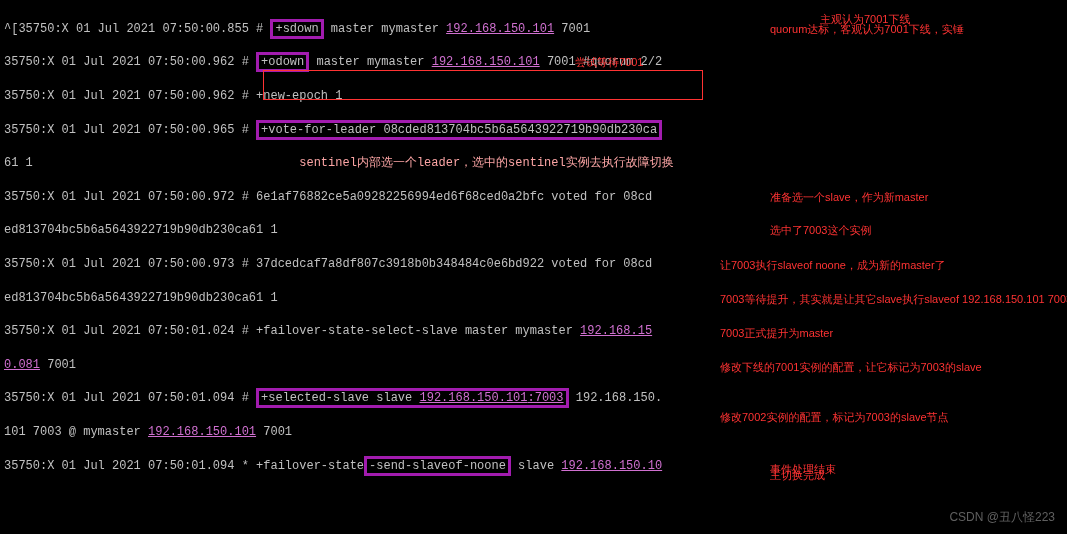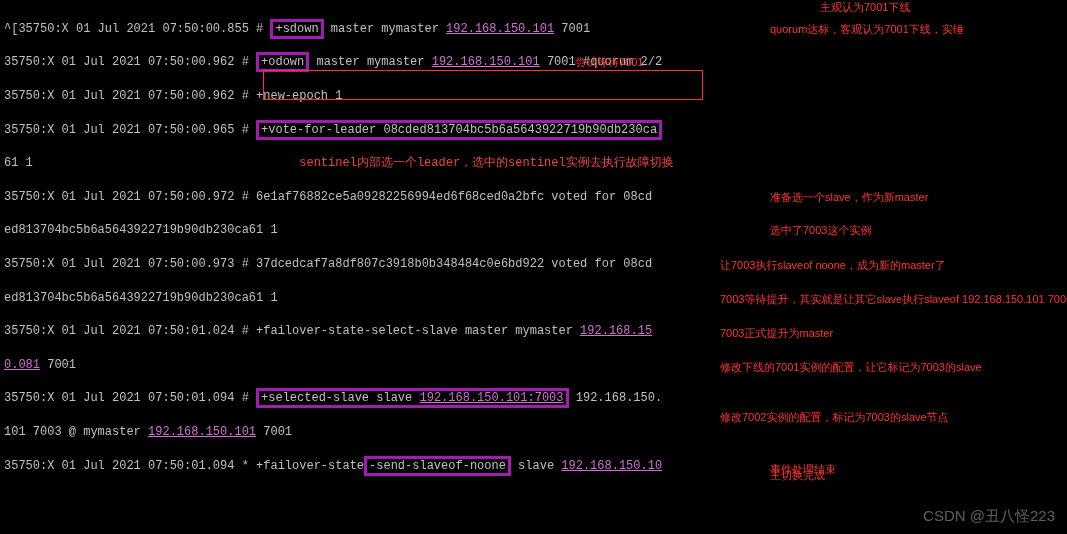--- a/index.html
+++ b/index.html
@@ -11,36 +11,36 @@
       padding: 4px;
       width: 1067px;
       height: 534px;
       overflow: hidden;
       position: relative;
       line-height: 1.4;
     }
     .terminal { white-space: pre-wrap; word-break: break-all; }
     .line { display: block; }
     .ip { color: #d070d0; text-decoration: underline; }
-    .hl { color: #ef4444; }
+    .hl { color: #fca5a5; }
     .box { border: 3px solid #a21caf; padding: 0 2px; }
     .note {
       position: absolute;
       color: #ff3333;
       font-family: "Microsoft YaHei", sans-serif;
       font-size: 11px;
       white-space: nowrap;
     }
     .watermark {
       position: absolute;
       right: 12px;
       bottom: 8px;
       color: #888;
       font-family: "Microsoft YaHei", sans-serif;
-      font-size: 15px;
+      font-size: 12px;
       opacity: 0.7;
     }
     .redline {
       position: absolute;
       border: 1px solid #ff3333;
       background: transparent;
     }
   </style>
 </head>
 <body>
@@ -72,21 +72,21 @@
 
 
 
 
 
 
 
 
 </div>
 
-<div class="note" style="top:0; left:820px;">主观认为7001下线</div>
+<div class="note" style="top:12px; left:820px;">主观认为7001下线</div>
 <div class="note" style="top:22px; left:770px;">quorum达标，客观认为7001下线，实锤</div>
 <div class="note" style="top:55px; left:575px;">尝试等待7001</div>
 <div class="note" style="top:190px; left:770px;">准备选一个slave，作为新master</div>
 <div class="note" style="top:223px; left:770px;">选中了7003这个实例</div>
 <div class="note" style="top:258px; left:720px;">让7003执行slaveof noone，成为新的master了</div>
 <div class="note" style="top:292px; left:720px;">7003等待提升，其实就是让其它slave执行slaveof 192.168.150.101 7003</div>
 <div class="note" style="top:326px; left:720px;text-align:center;">7003正式提升为master</div>
 <div class="note" style="top:360px; left:720px;">修改下线的7001实例的配置，让它标记为7003的slave</div>
 <div class="note" style="top:410px; left:720px;">修改7002实例的配置，标记为7003的slave节点</div>
 <div class="note" style="top:462px; left:770px;">事件处理结束</div>

